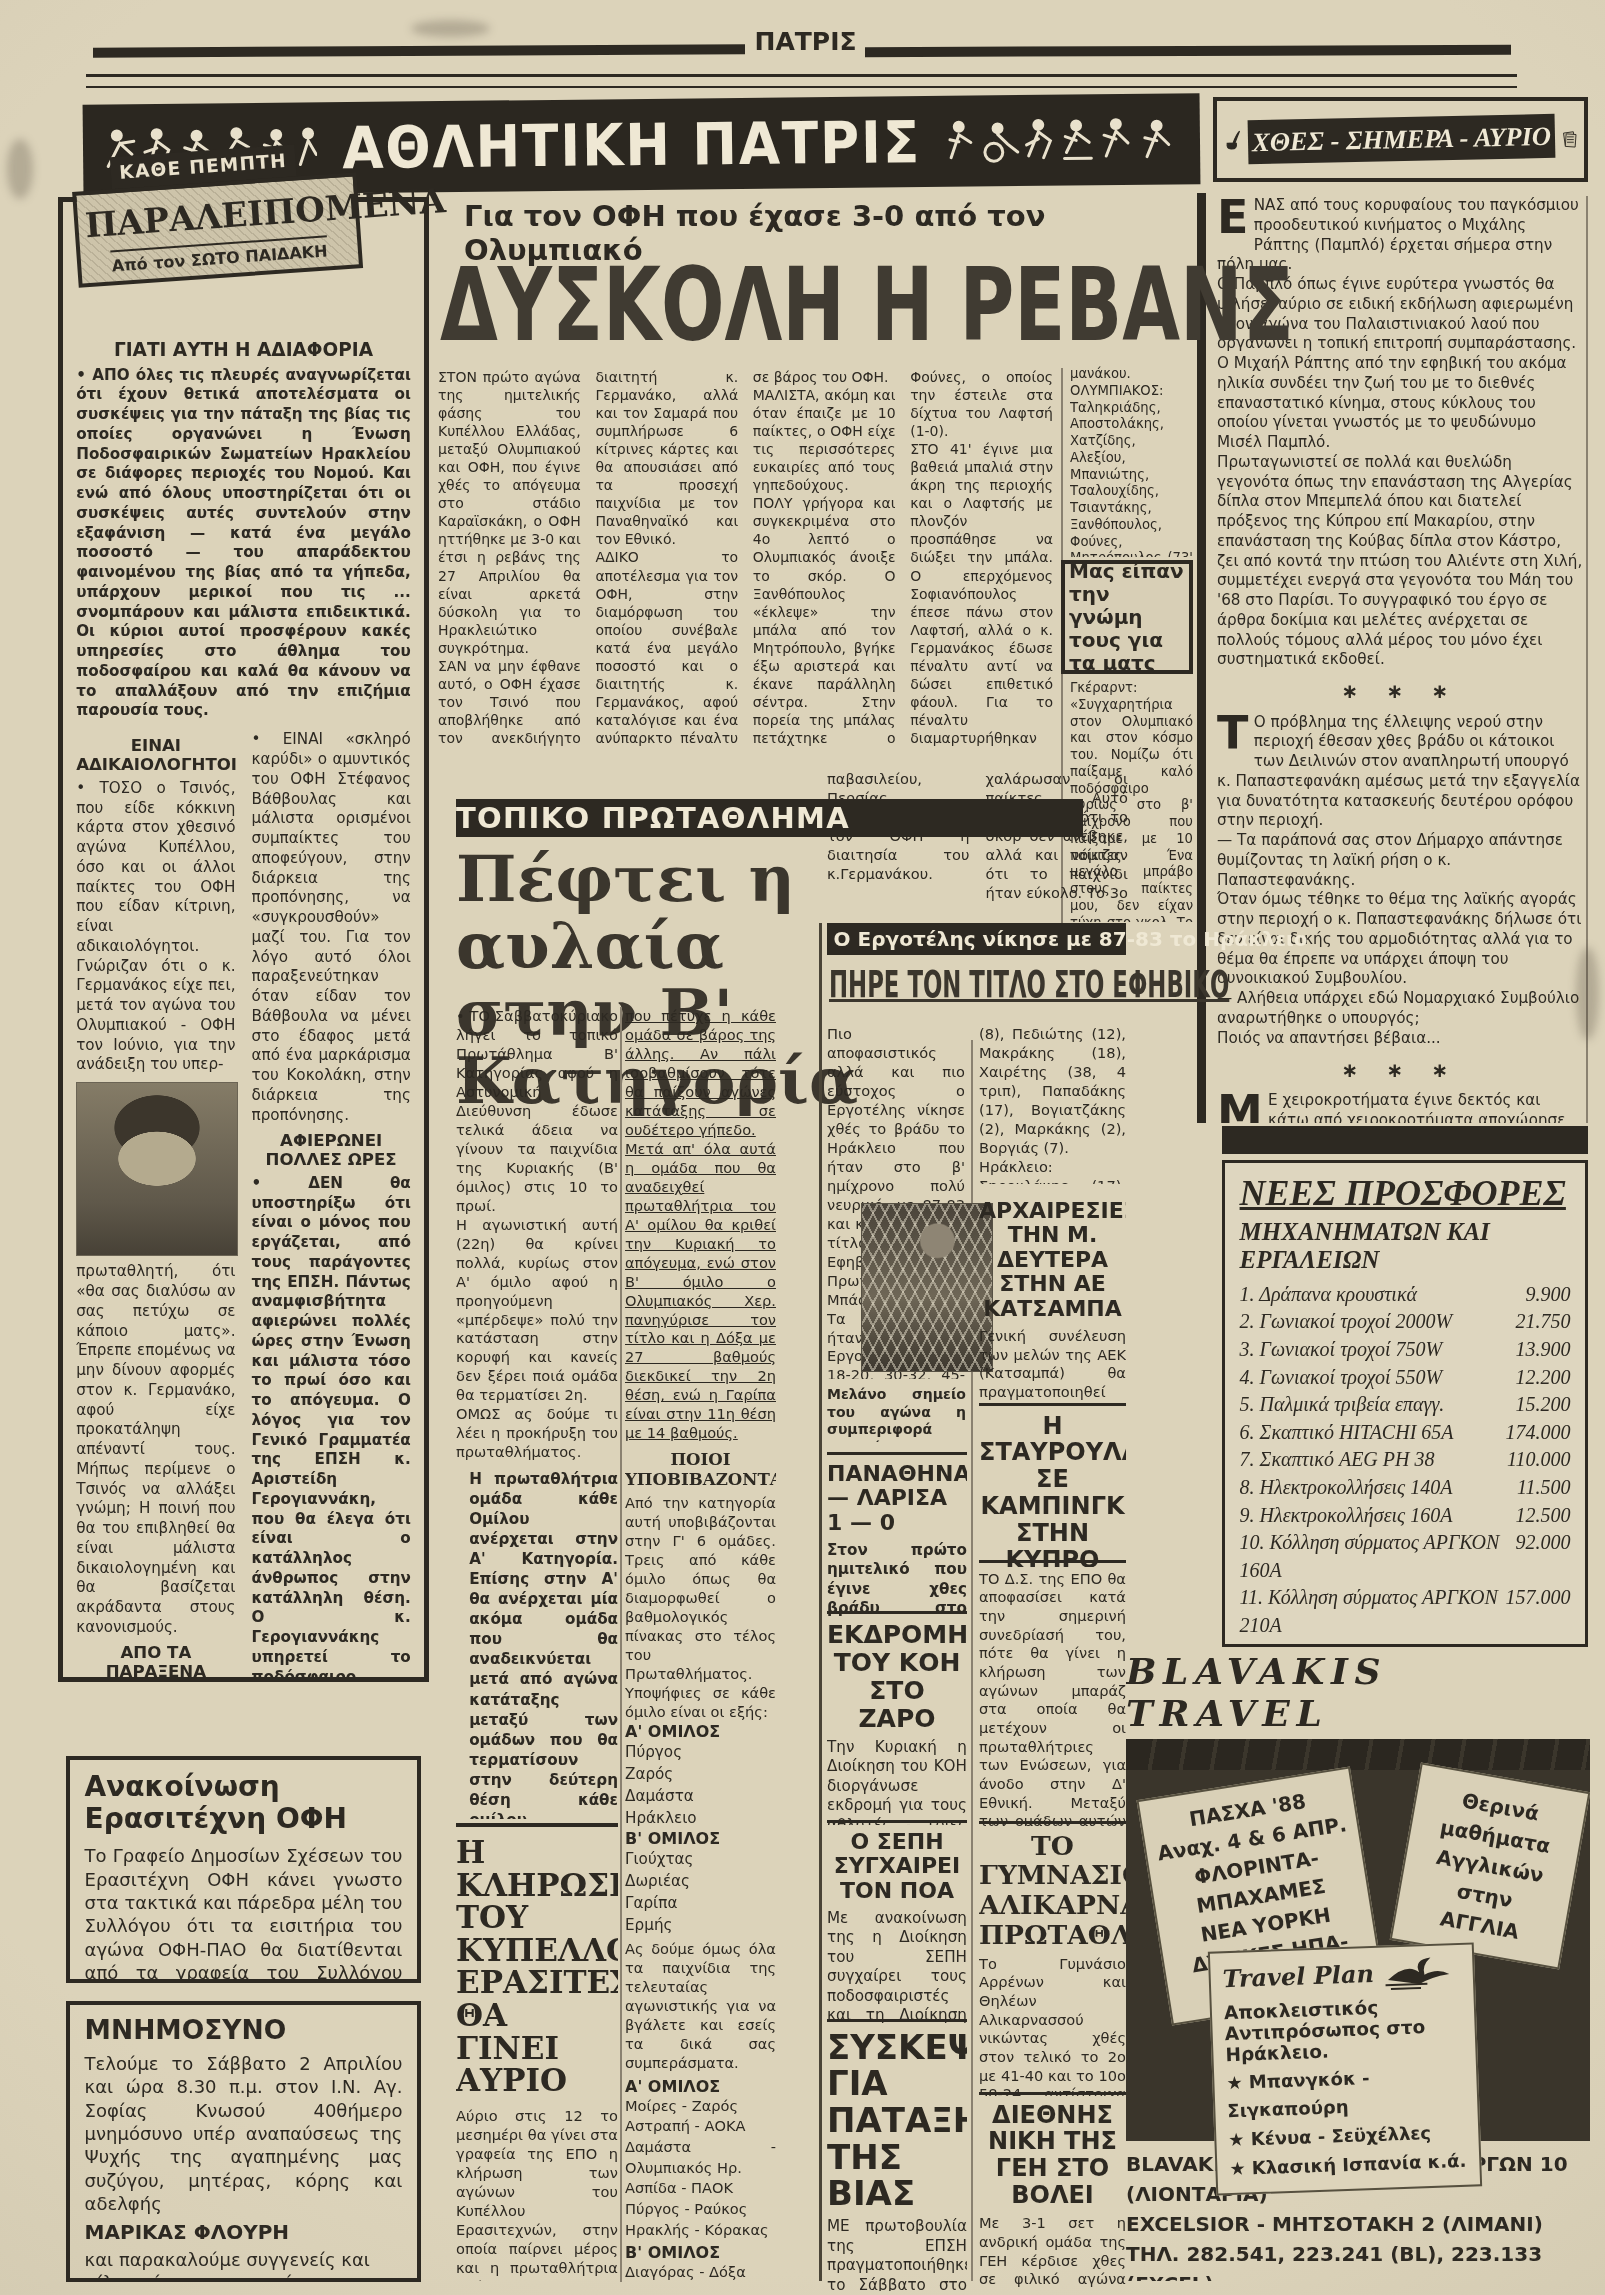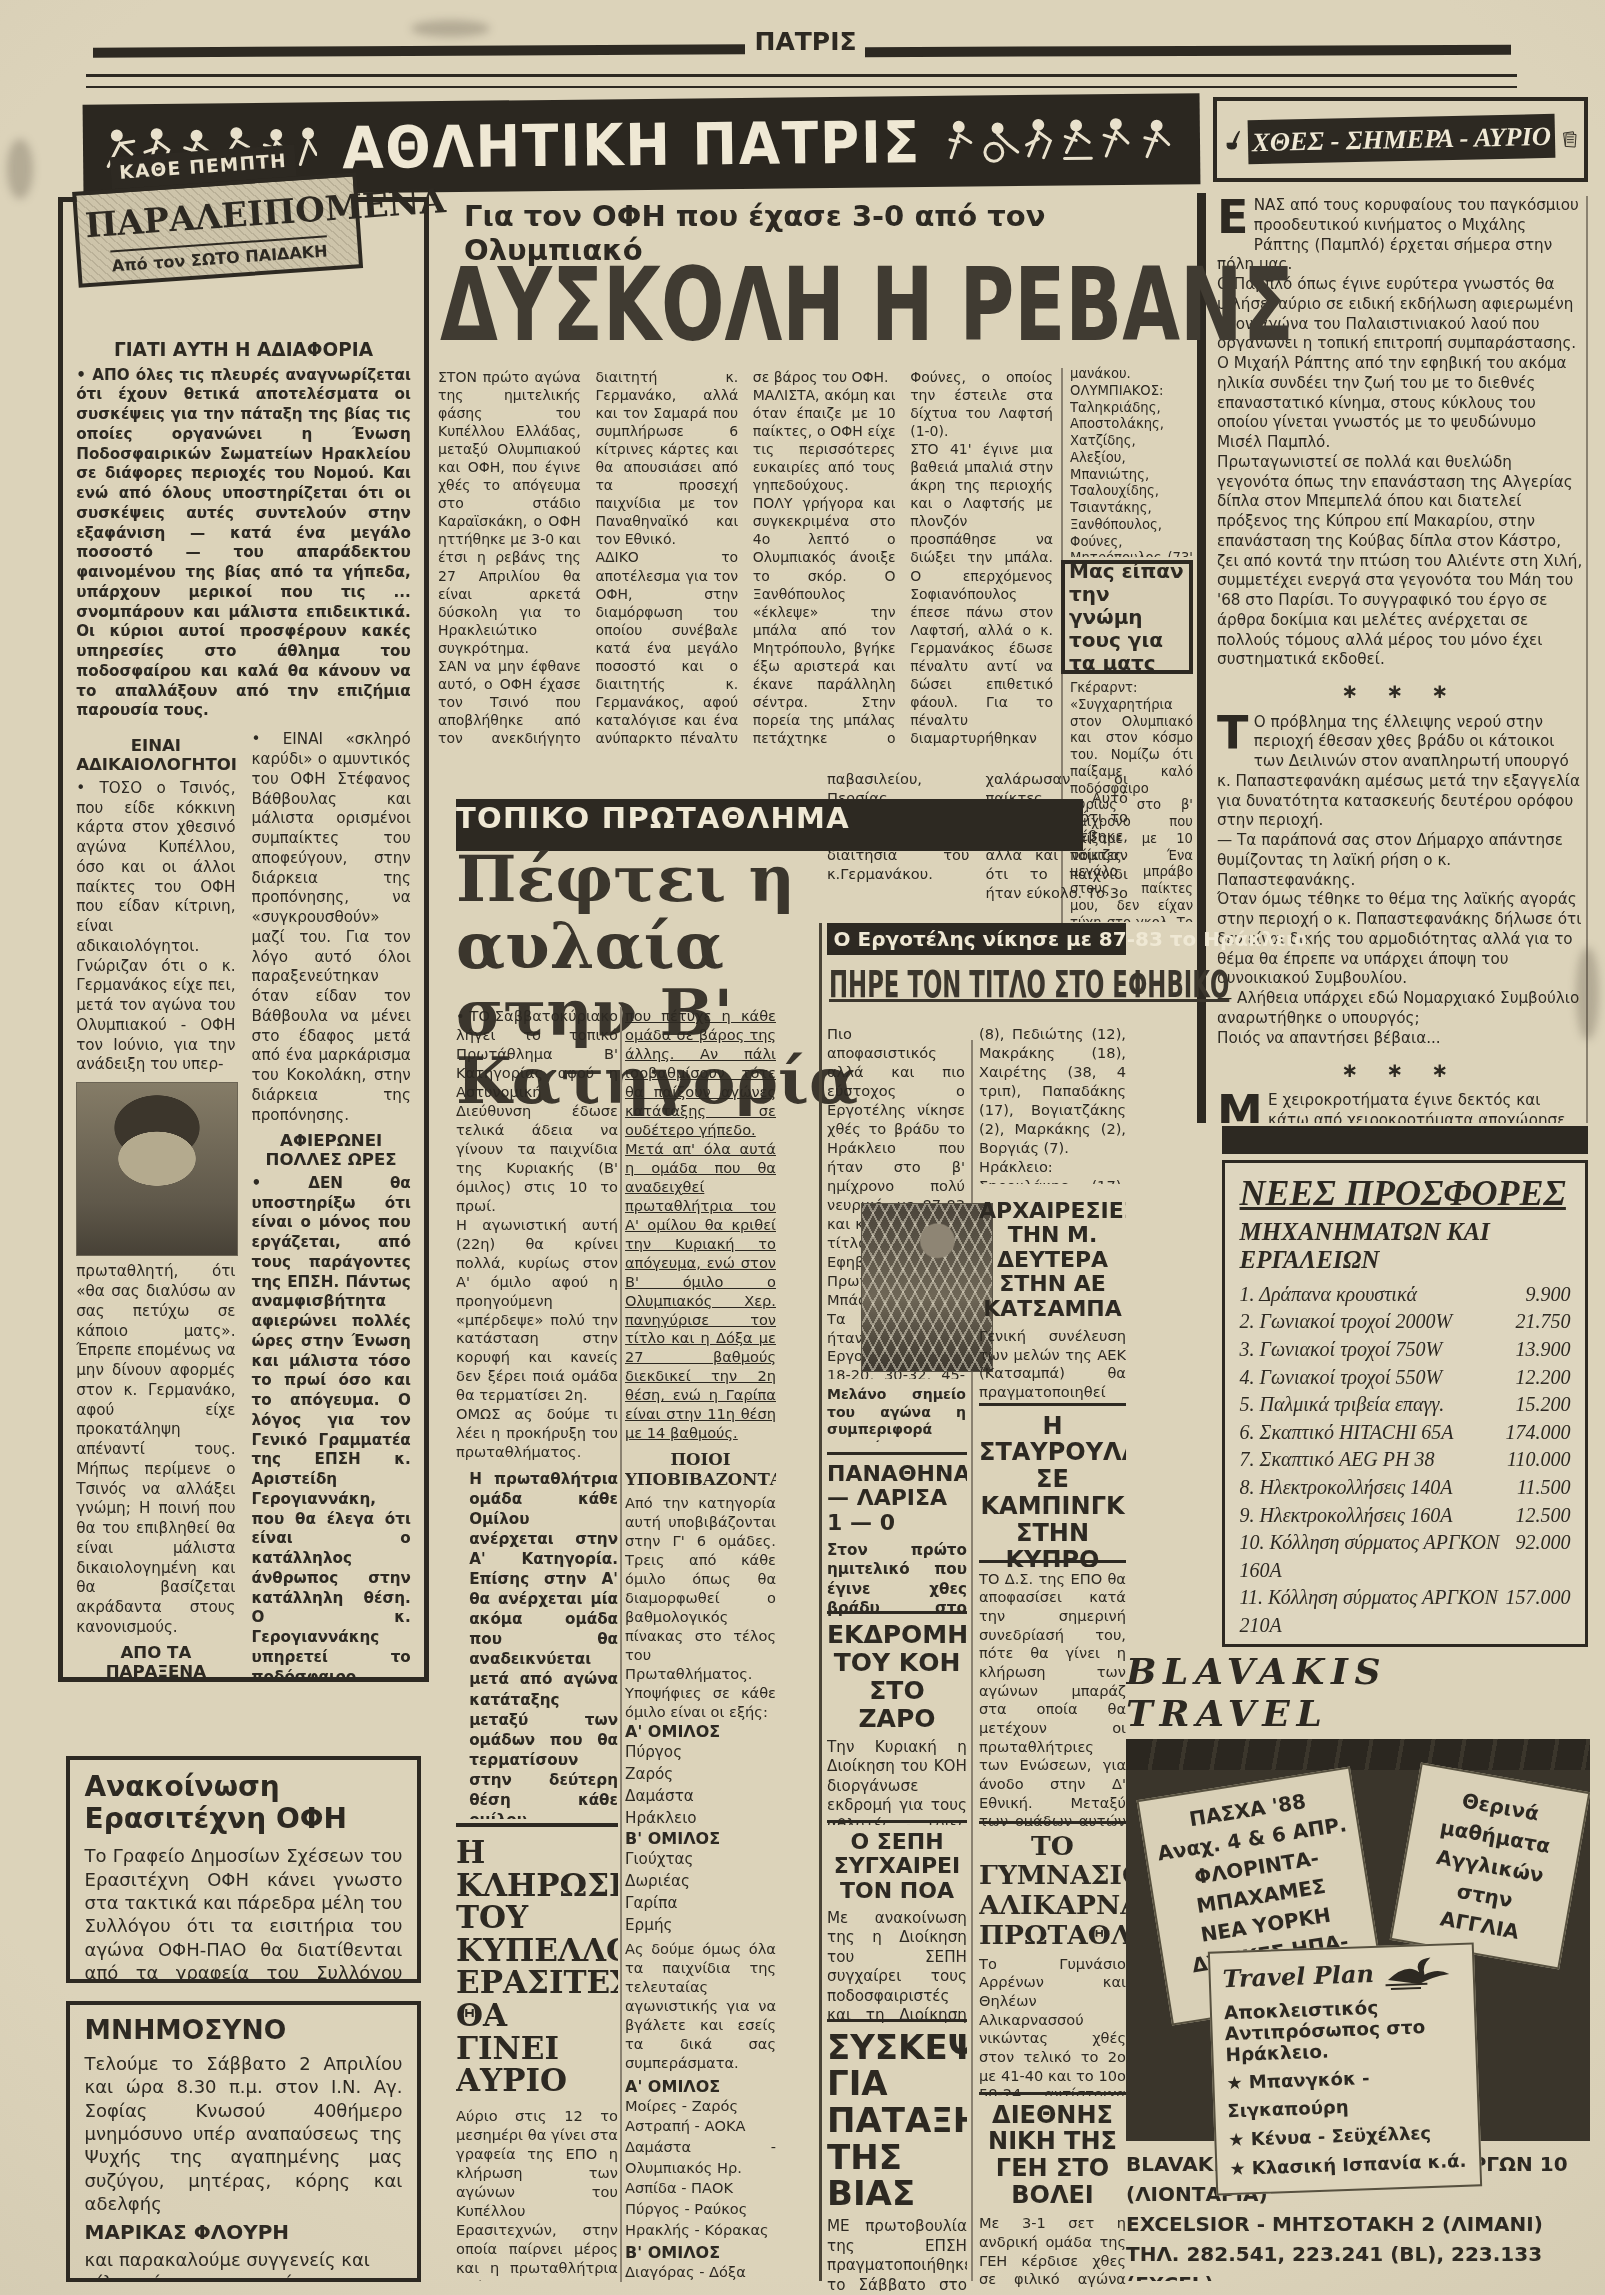--- a/index.html
+++ b/index.html
@@ -160,21 +160,21 @@
   </div>
   <div class="abs txt" style="left:1070px;top:680px;width:123px;height:242px;font-size:13.2px;line-height:1.27;overflow:hidden;">Γκέραρντ: «Συγχαρητήρια στον Ολυμπιακό και στον κόσμο του. Νομίζω ότι παίξαμε καλό ποδόσφαιρο κυρίως στο β' ημίχρονο που παίξαμε με 10 παίκτες. Ένα μεγάλο μπράβο στους παίκτες μου, δεν είχαν τύχη στο γκολ. Το πρώτο γκολ το δεχτήκαμε από ένα λάθος ενός παίκτη μας, το δεύτερο δεν ξέρω, δεν είδα, για το 3ο νομίζω ότι έγινε φάουλ στον Ίση. Ευτυχώς που υπάρχει και τηλεόραση. Για τον διαιτητή δεν λέω τίποτα, δεν ξέρω καν το όνομά του. Η πρόκριση είναι 50-50».
 Γρηγοριάδης: «Κάναμε ένα καλό παιχνίδι για τον επαναληπτικό α-</div>
 
   <div class="abs" style="left:827px;top:770px;width:301px;height:146px;column-count:2;column-gap:16px;overflow:hidden;">
     <div class="txt" style="font-size:14.6px;line-height:1.3;">παβασιλείου, Περσίας.
 ΣΦΑΓΙΑΣΤΙΚΗ για τον ΟΦΗ η διαιτησία του κ.Γερμανάκου.</div>
     <div class="txt" style="font-size:14.6px;line-height:1.3;">χαλάρωσαν οι παίκτες. Αυτό φάνηκε στο ότι το σκορ δεν ανέβηκε, αλλά και νόμιζαν ότι το παιχνίδι ήταν εύκολο. Το 3ο γκολ μας ησύχασε».</div>
   </div>
 
-  <div class="abs bar ctr" style="left:456px;top:799px;width:627px;height:52px;line-height:38px;color:#efe8d4;font-weight:bold;font-size:29px;letter-spacing:1.3px;">ΤΟΠΙΚΟ ΠΡΩΤΑΘΛΗΜΑ</div>
+  <div class="abs bar ctr" style="left:456px;top:799px;width:627px;height:38px;line-height:38px;color:#efe8d4;font-weight:bold;font-size:29px;letter-spacing:1.3px;">ΤΟΠΙΚΟ ΠΡΩΤΑΘΛΗΜΑ</div>
   <div class="abs serifhead ctr txt" style="left:456px;top:845px;width:627px;font-size:64px;color:#3b362d;">Πέφτει η αυλαία
 στην Β' Κατηγορία</div>
 
   <div class="abs rule" style="left:620px;top:1007px;width:2px;height:1275px;background:#8a8170;"></div>
   <div class="abs rule" style="left:819px;top:923px;width:2.6px;height:1358px;background:#4a4437;"></div>
   <div class="abs rule" style="left:971px;top:1040px;width:2px;height:1241px;background:#8a8170;"></div>
 
   <div class="abs" style="left:456px;top:1007px;width:162px;height:812px;overflow:hidden;">
     <div class="txt" style="font-size:14.6px;line-height:1.3;">• ΤΟ Σαββατοκύριακο λήγει το τοπικό Πρωτάθλημα Β' Κατηγορίας αφού η Αστυνομική Διεύθυνση έδωσε τελικά άδεια να γίνουν τα παιχνίδια της Κυριακής (Β' όμιλος) στις 10 το πρωί.
 Η αγωνιστική αυτή (22η) θα κρίνει πολλά, κυρίως στον Α' όμιλο αφού η προηγούμενη «μπέρδεψε» πολύ την κατάσταση στην κορυφή και κανείς δεν ξέρει ποιά ομάδα θα τερματίσει 2η.

